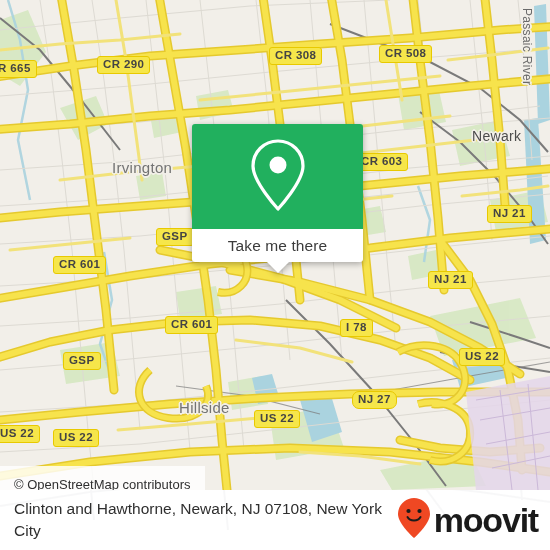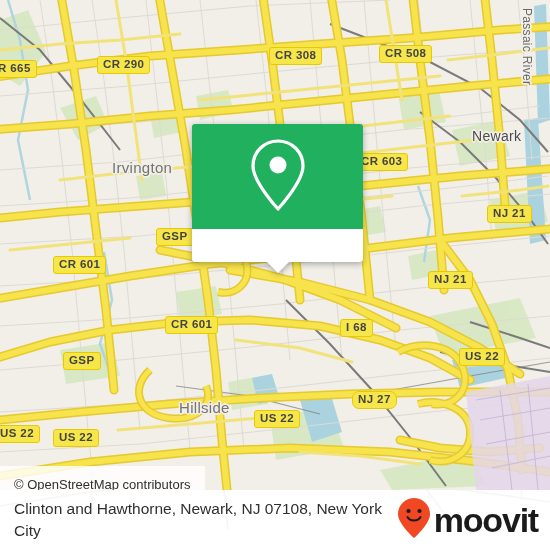--- a/index.html
+++ b/index.html
@@ -288,38 +288,39 @@
     <div class="shield" style="left:-8px;top:60px;">R 665</div>
     <div class="shield" style="left:97px;top:56px;">CR 290</div>
     <div class="shield" style="left:269px;top:47px;">CR 308</div>
     <div class="shield" style="left:379px;top:45px;">CR 508</div>
     <div class="shield" style="left:355px;top:153px;">CR 603</div>
     <div class="shield" style="left:487px;top:205px;">NJ 21</div>
     <div class="shield" style="left:428px;top:271px;">NJ 21</div>
     <div class="shield" style="left:156px;top:228px;">GSP</div>
     <div class="shield" style="left:53px;top:256px;">CR 601</div>
     <div class="shield" style="left:165px;top:316px;">CR 601</div>
-    <div class="shield" style="left:340px;top:319px;">I 68</div>
+    <div class="shield" style="left:340px;top:319px;">I 78</div>
     <div class="shield" style="left:459px;top:348px;">US 22</div>
     <div class="shield" style="left:63px;top:352px;">GSP</div>
     <div class="shield" style="left:352px;top:391px;border-radius:7px;">NJ 27</div>
     <div class="shield" style="left:254px;top:410px;">US 22</div>
     <div class="shield" style="left:-6px;top:425px;">US 22</div>
     <div class="shield" style="left:53px;top:429px;">US 22</div>
 
     <div id="popup">
       <div id="popup-top">
         <span>
           <svg width="62" height="78" viewBox="0 0 62 78" aria-hidden="true">
             <path d="M31 5 C17 5 6 16 6 30 C6 46 31 73 31 73 C31 73 56 46 56 30 C56 16 45 5 31 5 Z" fill="none" stroke="#ffffff" stroke-width="3.2" stroke-linejoin="round"></path>
             <circle cx="31" cy="29" r="8.5" fill="#ffffff"></circle>
           </svg>
         </span>
       </div>
       <div id="popup-bottom">
+        <span id="popup-label">Take me there</span>
         <span id="popup-tail"></span>
       </div>
     </div>
 
     <div id="attribution">
       <span>© OpenStreetMap contributors</span>
     </div>
   </div>
 
   <div id="footer">

